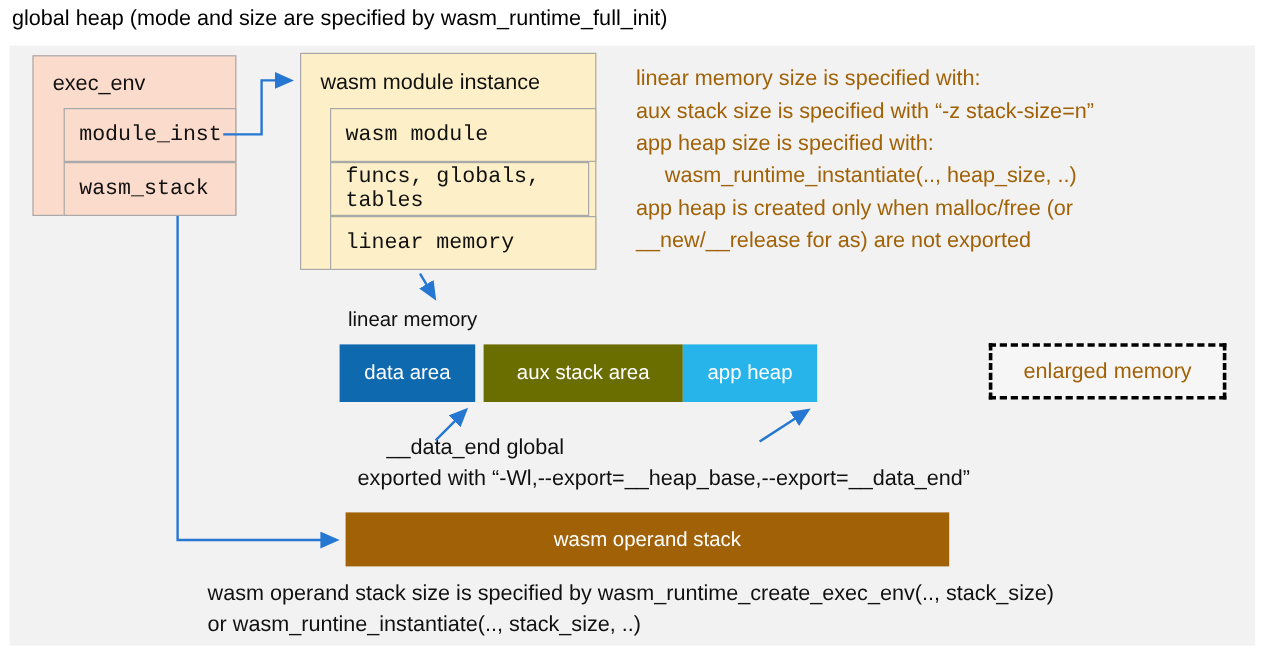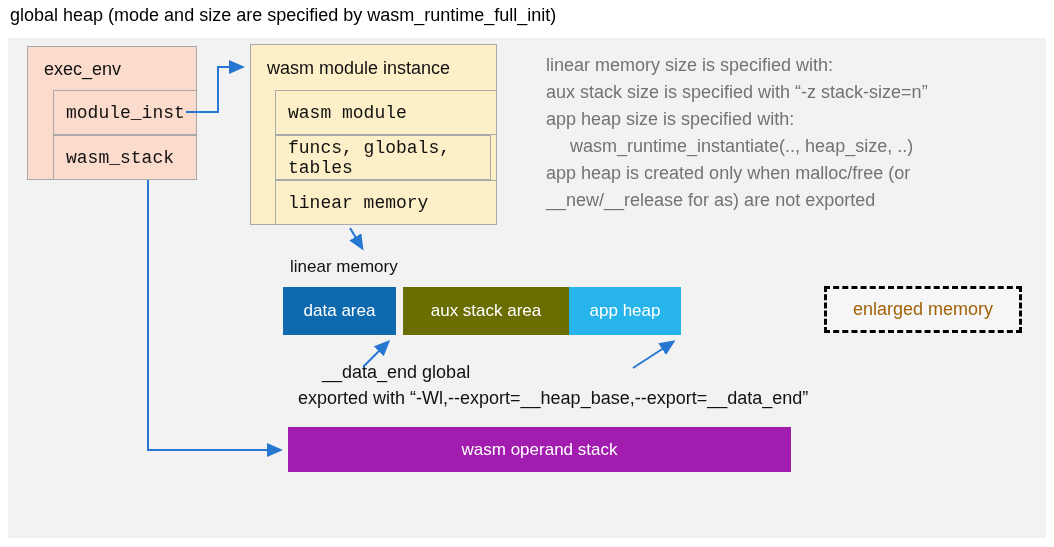--- a/index.html
+++ b/index.html
@@ -7,30 +7,30 @@
     position:relative;width:1054px;height:547px;background:#ffffff;
     font-family:"Liberation Sans", sans-serif;color:#111;overflow:hidden;
   }
   .title{position:absolute;left:10px;top:5px;font-size:18px;color:#000;}
   .panel{position:absolute;left:8px;top:38px;width:1038px;height:500px;background:#f2f2f2;}
   .box{position:absolute;box-sizing:border-box;border:1px solid #a9a9a9;font-size:18px;}
   .exec{background:#fbdbcc;}
   .yellow{background:#fdf0c8;}
   .box-header{display:flex;align-items:center;height:44px;padding-left:16px;}
   .box-row{display:flex;align-items:center;padding-left:12px;font-family:Liberation Mono, monospace;}
-  .notes{position:absolute;left:530px;top:52px;font-size:18px;line-height:27px;color:#737373;margin-left:16px;}
+  .notes{position:absolute;left:530px;top:52px;font-size:18px;line-height:27px;color:#a16207;}
   .indent{padding-left:24px;}
   .mem-label{position:absolute;left:290px;top:257px;font-size:17px;}
   .seg{position:absolute;top:287px;height:48px;display:flex;align-items:center;justify-content:center;
        color:#fff;font-size:17px;white-space:nowrap;}
   .enlarged{position:absolute;left:824px;top:286px;width:198px;height:47px;box-sizing:border-box;
        border:3px dashed #000;background:#f6f6f6;display:flex;align-items:center;justify-content:center;
        color:#a16207;font-size:18px;}
   .glabel{position:absolute;font-size:18px;color:#111;white-space:nowrap;}
-  .stack-bar{position:absolute;left:288px;top:427px;width:503px;height:45px;background:#a21caf;
+  .stack-bar{position:absolute;left:288px;top:427px;width:503px;height:45px;background:#a16207;
        display:flex;align-items:center;justify-content:center;color:#fff;font-size:17px;}
   .bottom-notes{position:absolute;left:173px;top:481px;font-size:18px;line-height:26px;color:#111;}
   .overlay{position:absolute;left:0;top:0;pointer-events:none;}
   .conn{stroke:#2677d2;stroke-width:2;fill:none;}
 </style>
 </head>
 <body>
 
 <div class="canvas">
 
@@ -74,20 +74,24 @@
   <div class="seg" style="left:283px;width:113px;background:#0f69af">data area</div>
   <div class="seg" style="left:403px;width:166px;background:#6a6d00">aux stack area</div>
   <div class="seg" style="left:569px;width:112px;background:#27b4ea">app heap</div>
   <div class="enlarged">enlarged memory</div>
 
   <div class="glabel" style="left:322px;top:362px">__data_end global</div>
   <div class="glabel" style="left:298px;top:388px">exported with “-Wl,--export=__heap_base,--export=__data_end”</div>
 
   <div class="stack-bar">wasm operand stack</div>
 
+  <div class="bottom-notes">
+    <div>wasm operand stack size is specified by wasm_runtime_create_exec_env(.., stack_size)</div>
+    <div>or wasm_runtine_instantiate(.., stack_size, ..)</div>
+  </div>
 
   <svg class="overlay" width="1054" height="547">
     <defs>
       <marker id="arr" markerWidth="9" markerHeight="8" refX="6.5" refY="3.5" orient="auto">
         <path d="M0,0 L8,3.5 L0,7 z" fill="#2677d2"></path>
       </marker>
     </defs>
     <polyline class="conn" points="186,112 218,112 218,67 242,67" marker-end="url(#arr)"></polyline>
     <polyline class="conn" points="148,180 148,450 280,450" marker-end="url(#arr)"></polyline>
     <line class="conn" x1="350" y1="228" x2="362" y2="248" marker-end="url(#arr)"></line>

